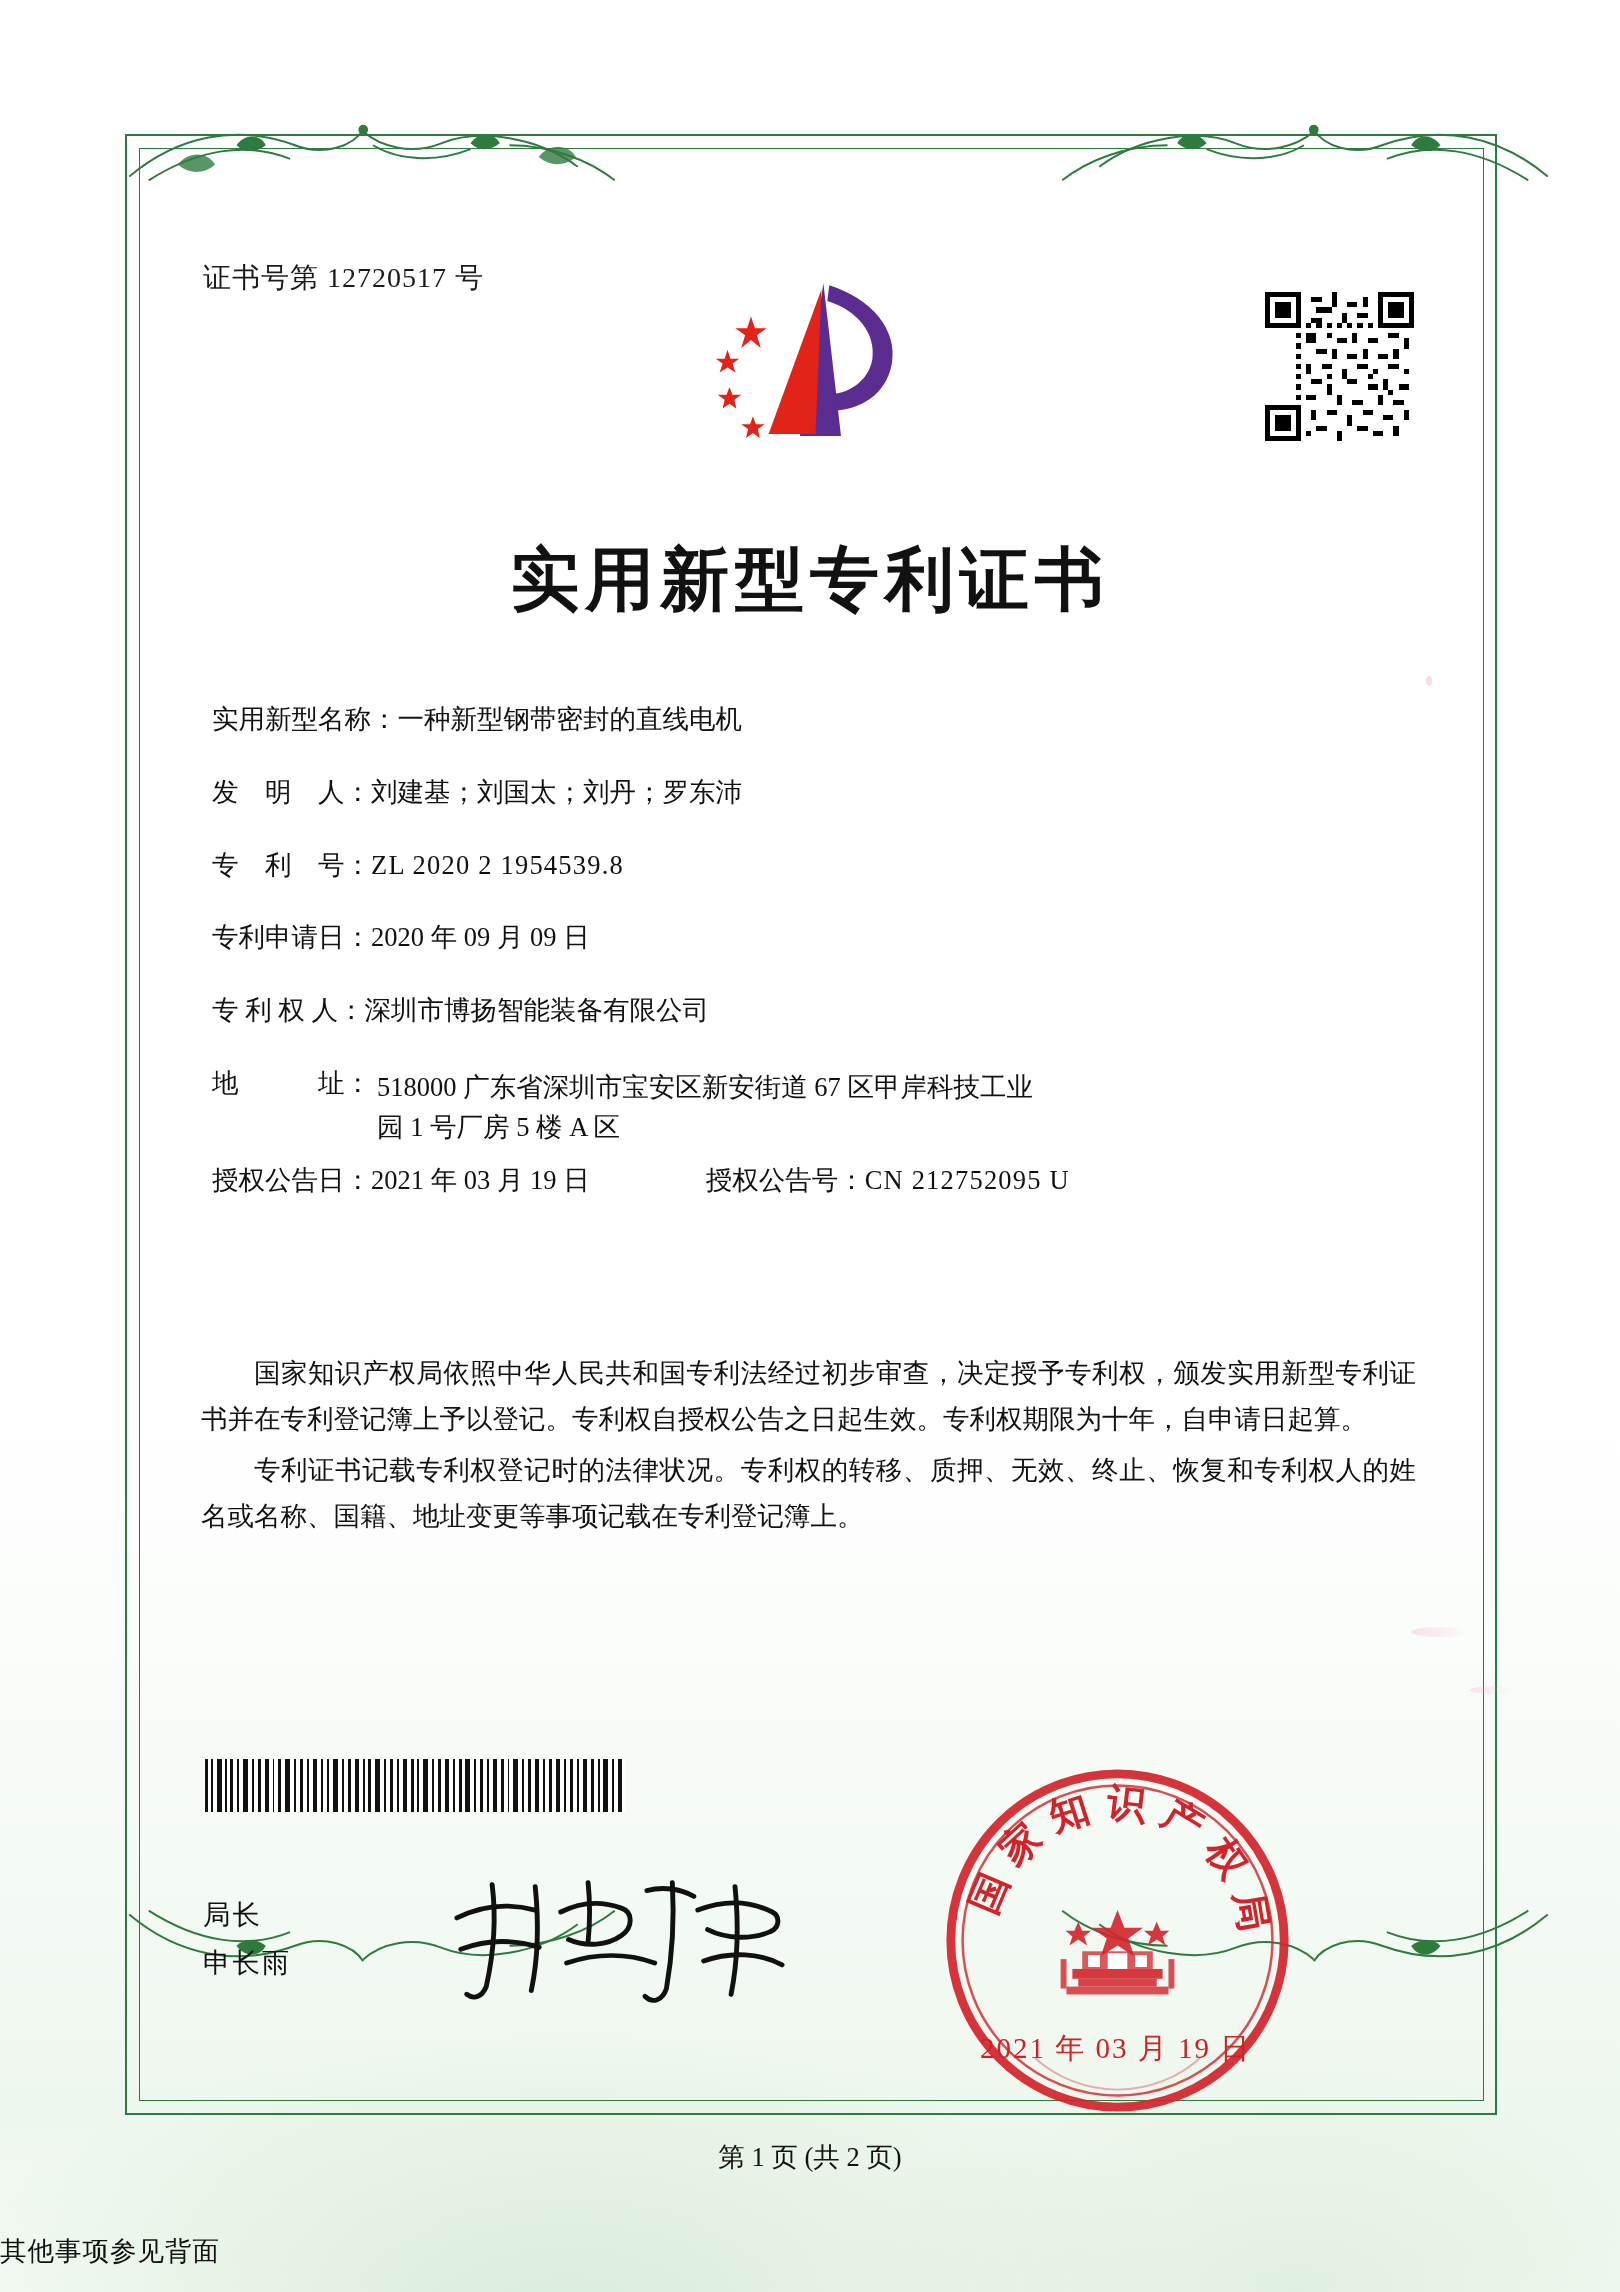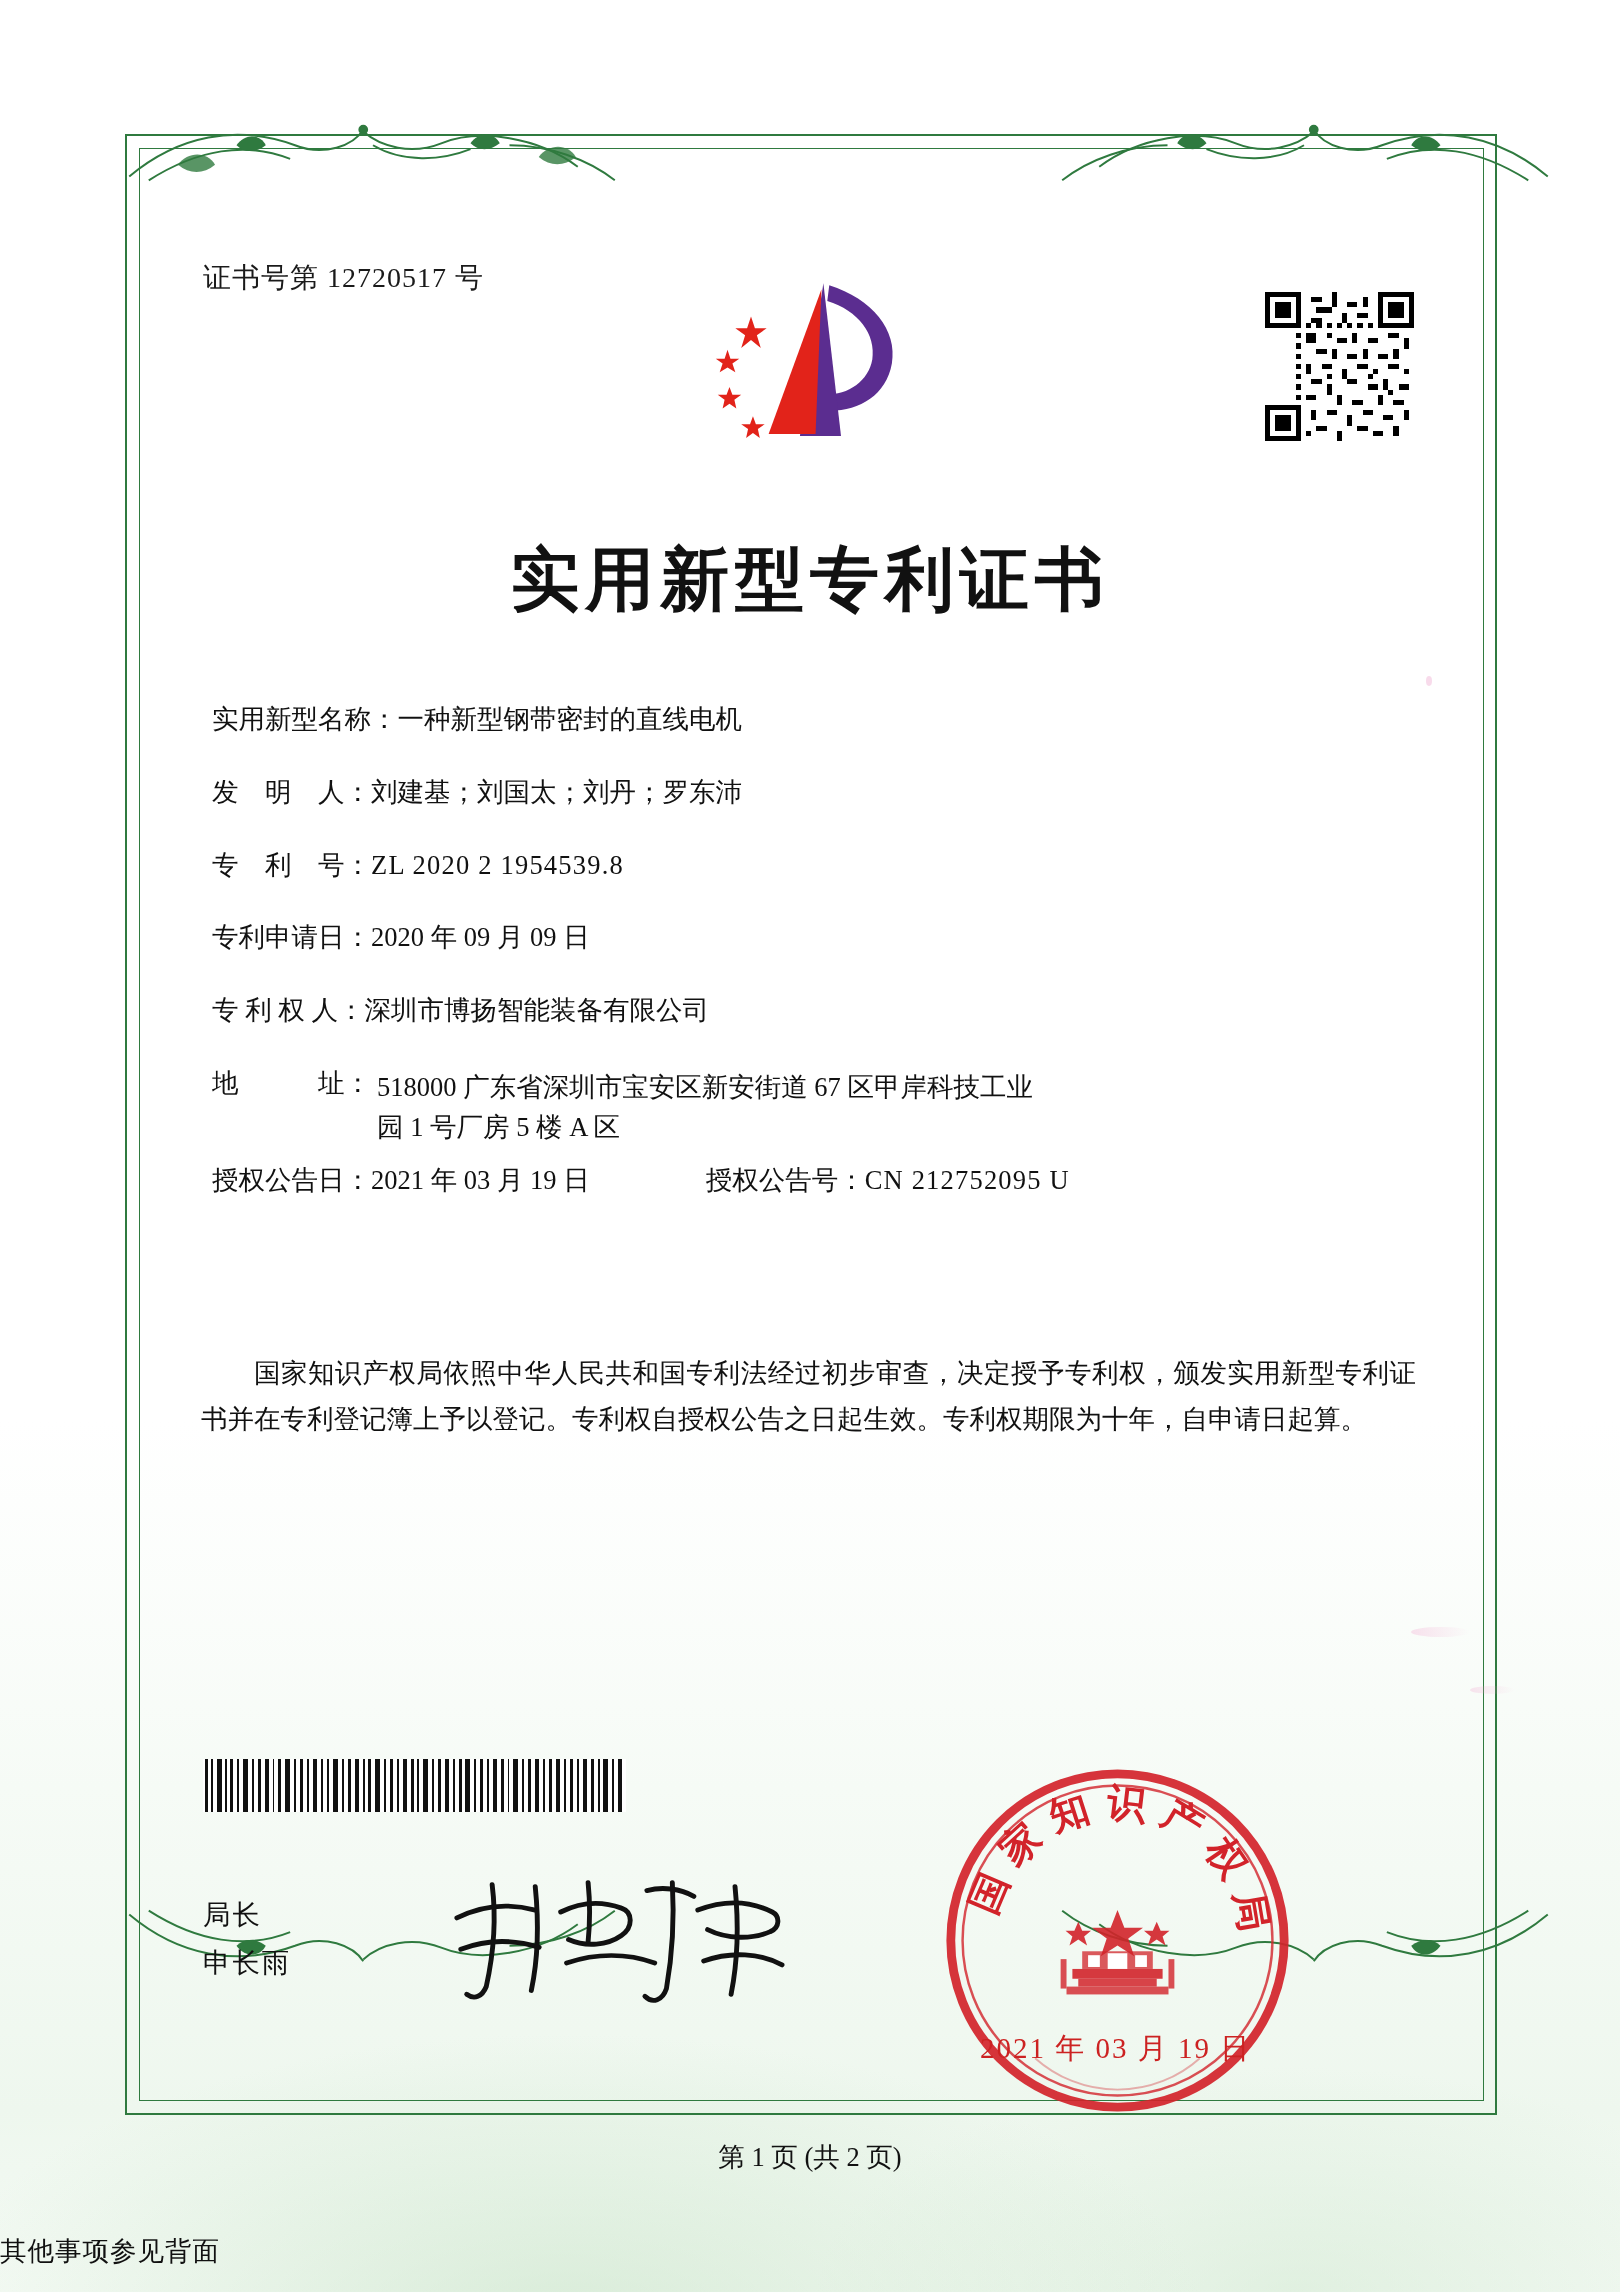--- a/index.html
+++ b/index.html
@@ -421,20 +421,21 @@
       <span class="field-label">授权公告日：</span>
       <span class="field-value">2021 年 03 月 19 日</span>
       <span class="field-label dual-right">授权公告号：</span>
       <span class="field-value mono-ish">CN 212752095 U</span>
     </div>
 
   </div>
 
   <div class="paragraphs">
     <p>国家知识产权局依照中华人民共和国专利法经过初步审查，决定授予专利权，颁发实用新型专利证书并在专利登记簿上予以登记。专利权自授权公告之日起生效。专利权期限为十年，自申请日起算。</p>
+    <p>专利证书记载专利权登记时的法律状况。专利权的转移、质押、无效、终止、恢复和专利权人的姓名或名称、国籍、地址变更等事项记载在专利登记簿上。</p>
   </div>
 
   <div class="barcode">
     <svg width="423" height="53" viewBox="0 0 432 54" shape-rendering="crispEdges">
       <rect width="432" height="54" fill="#fff"></rect>
       <g fill="#111">
         <rect x="2" y="0" width="3" height="54"></rect>
           <rect x="8" y="0" width="2" height="54"></rect>
         <rect x="14" y="0" width="5" height="54"></rect>
           <rect x="22" y="0" width="2" height="54"></rect>

